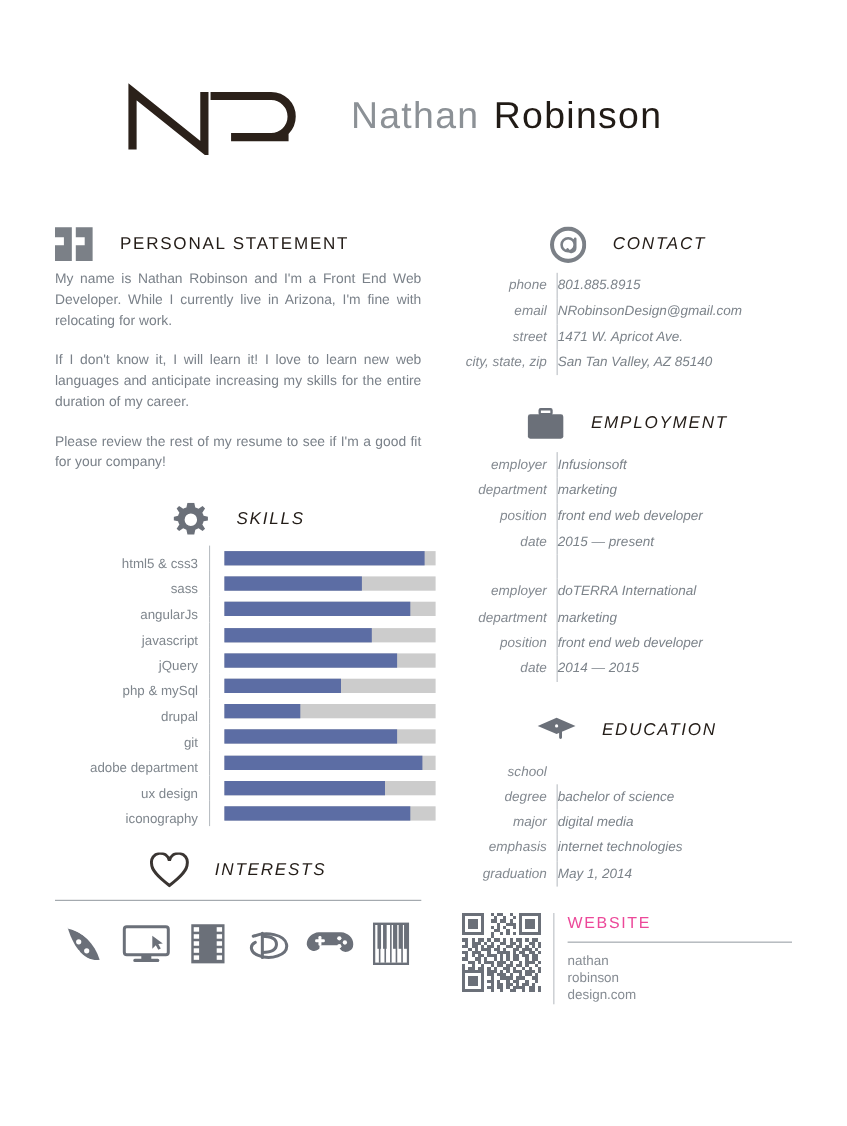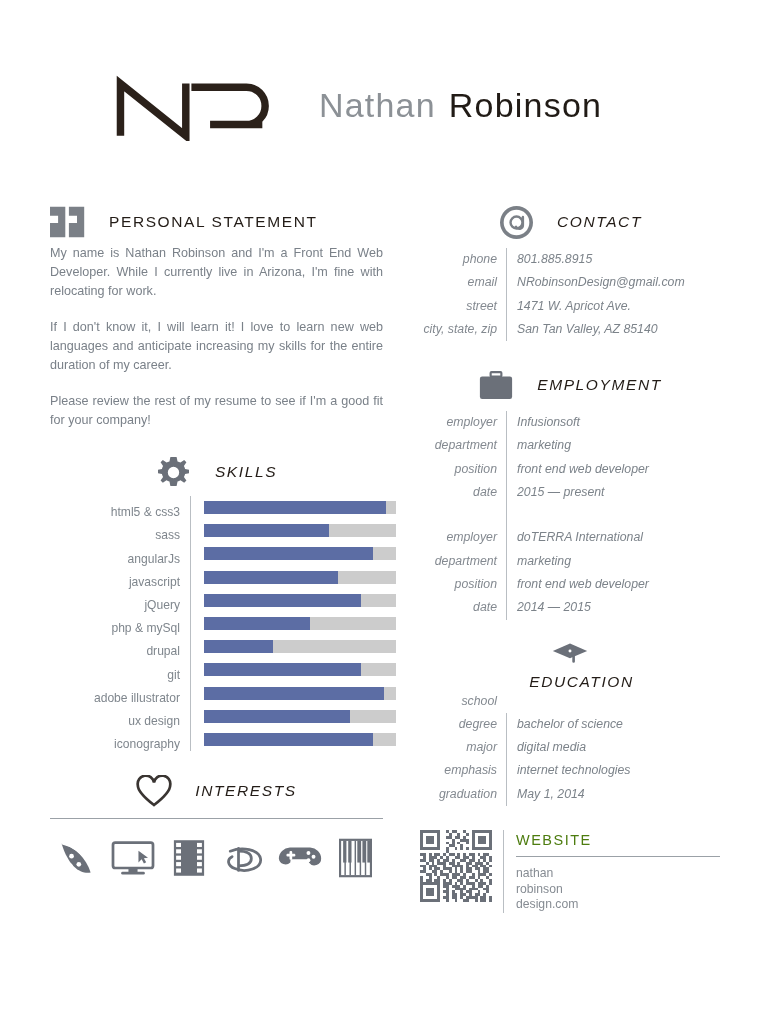--- a/index.html
+++ b/index.html
@@ -108,21 +108,20 @@
   }
   .field-label {
     width: 77px;
     flex: 0 0 77px;
     text-align: right;
     padding-right: 9px;
     white-space: nowrap;
   }
   .field-value {
     border-left: 1.3px solid #b9bec3;
-    padding-left: 10px;
     flex: 1 1 auto;
     color: #7c838a;
     white-space: nowrap;
   }
   .field-gap { height: 22px; }
   .field-gap .field-value {
     border-left: 1.3px solid #b9bec3;
     height: 100%;
   }
 
@@ -194,21 +193,21 @@
   .web-right {
     margin-left: 11px;
     border-left: 1.3px solid #b9bec3;
     padding-left: 12px;
     flex: 1 1 auto;
     align-self: stretch;
   }
   .web-title {
     font-size: 14.5px;
     letter-spacing: 1.5px;
-    color: #4d7c0f;
+    color: #ec4899;
     font-weight: 500;
     text-transform: uppercase;
     padding-top: 2px;
   }
   .web-rule {
     height: 1.2px;
     background: #9ba1a7;
     margin-top: 8px;
     margin-bottom: 9px;
   }
@@ -322,21 +321,21 @@
         </div>
         <div class="skill-row">
           <span class="skill-name">git</span>
           <span class="skill-bar-cell">
             <span class="track" style="background: rgb(204, 204, 204);">
               <span class="fill" style="width: 82%; background: rgb(92, 109, 164);"></span>
             </span>
           </span>
         </div>
         <div class="skill-row">
-          <span class="skill-name">adobe illustrator</span>
+          <span class="skill-name">adobe department</span>
           <span class="skill-bar-cell">
             <span class="track" style="background: rgb(204, 204, 204);">
               <span class="fill" style="width: 94%; background: rgb(92, 109, 164);"></span>
             </span>
           </span>
         </div>
         <div class="skill-row">
           <span class="skill-name">ux design</span>
           <span class="skill-bar-cell">
             <span class="track" style="background: rgb(204, 204, 204);">
@@ -519,21 +518,21 @@
       <div class="field-row">
         <span class="field-label">position</span>
         <span class="field-value">front end web developer</span>
       </div>
       <div class="field-row">
         <span class="field-label">date</span>
         <span class="field-value">2014 — 2015</span>
       </div>
     </div>
 
-    <div class="sec-head centered" style="margin-top:22px;flex-direction:column;">
+    <div class="sec-head centered" style="margin-top:22px;">
       <span class="sec-icon">
         <svg viewBox="0 0 44 32" width="39" height="28" xmlns="http://www.w3.org/2000/svg">
           <path d="M22 2 L43 11 L22 20 L1 11 Z" fill="#6b7079"></path>
           <path d="M22 11.5 L28 14 L28 24 a1.6 1.6 0 0 1 -3.2 0 L24.8 15.5 Z" fill="#6b7079"></path>
           <path d="M9 15 L9 23 C9 27 15 29.5 22 29.5 C29 29.5 35 27 35 23 L35 15" fill="none" stroke="#6b7079" stroke-width="0"></path>
           <circle cx="22" cy="11" r="1.8" fill="#ffffff"></circle>
         </svg>
       </span>
       <span class="sec-title">Education</span>
     </div>

